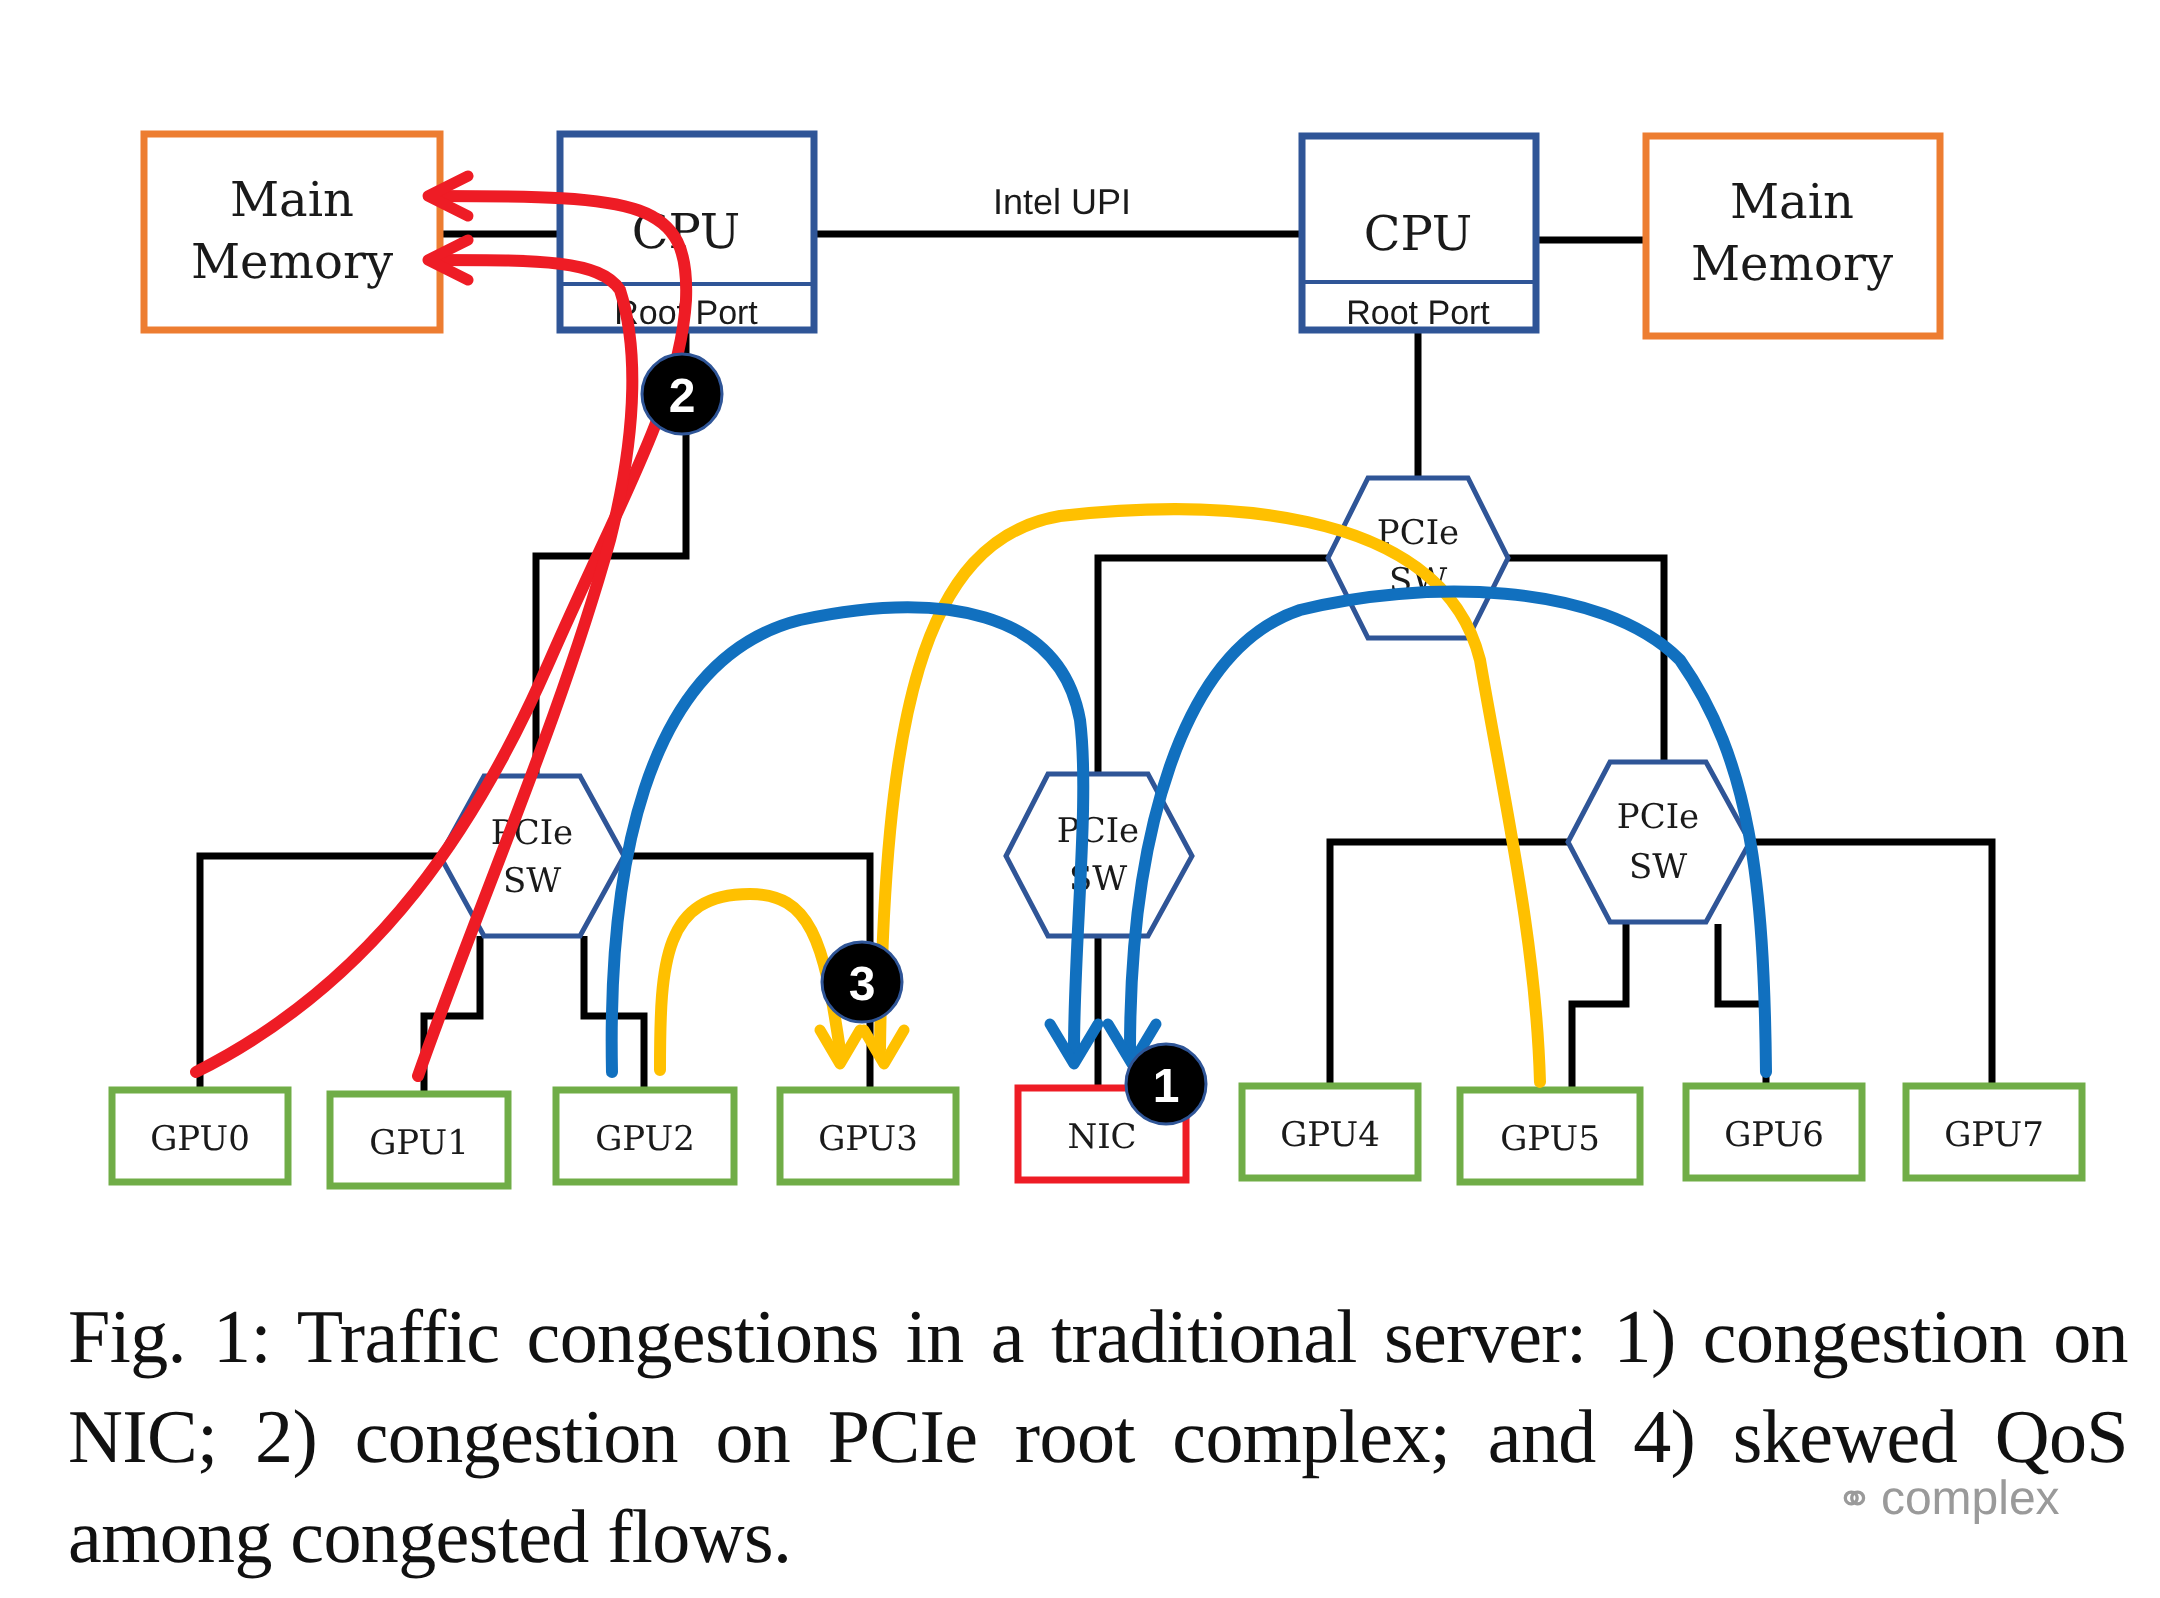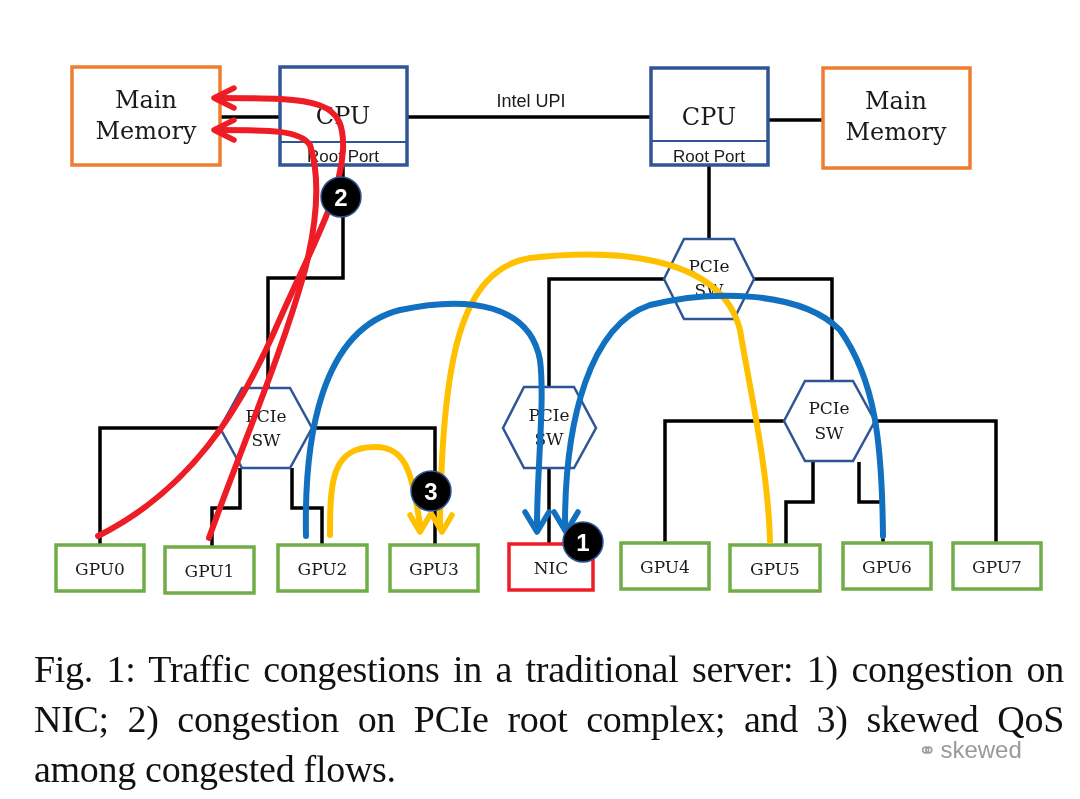--- a/index.html
+++ b/index.html
@@ -170,16 +170,16 @@
       <circle cx="341" cy="197" r="20" fill="#000" stroke="#2F5597" stroke-width="1.5"></circle>
       <text class="badge-text" x="341" y="206" font-size="24" text-anchor="middle">2</text>
     </g>
     <g>
       <circle cx="431" cy="491" r="20" fill="#000" stroke="#2F5597" stroke-width="1.5"></circle>
       <text class="badge-text" x="431" y="500" font-size="24" text-anchor="middle">3</text>
     </g>
   </g>
 </svg>
 
-<div id="caption">Fig. 1: Traffic congestions in a traditional server: 1) congestion on NIC; 2) congestion on PCIe root complex; and 3) skewed QoS among congested flows.</div>
+<div id="caption">Fig. 1: Traffic congestions in a traditional server: 1) congestion on NIC; 2) congestion on PCIe root complex; and 4) skewed QoS among congested flows.</div>
 <div id="watermark">
-  <span class="wm-icon">⚭</span><span>skewed</span>
+  <span class="wm-icon">⚭</span><span>complex</span>
 </div>
 
 </body></html>

